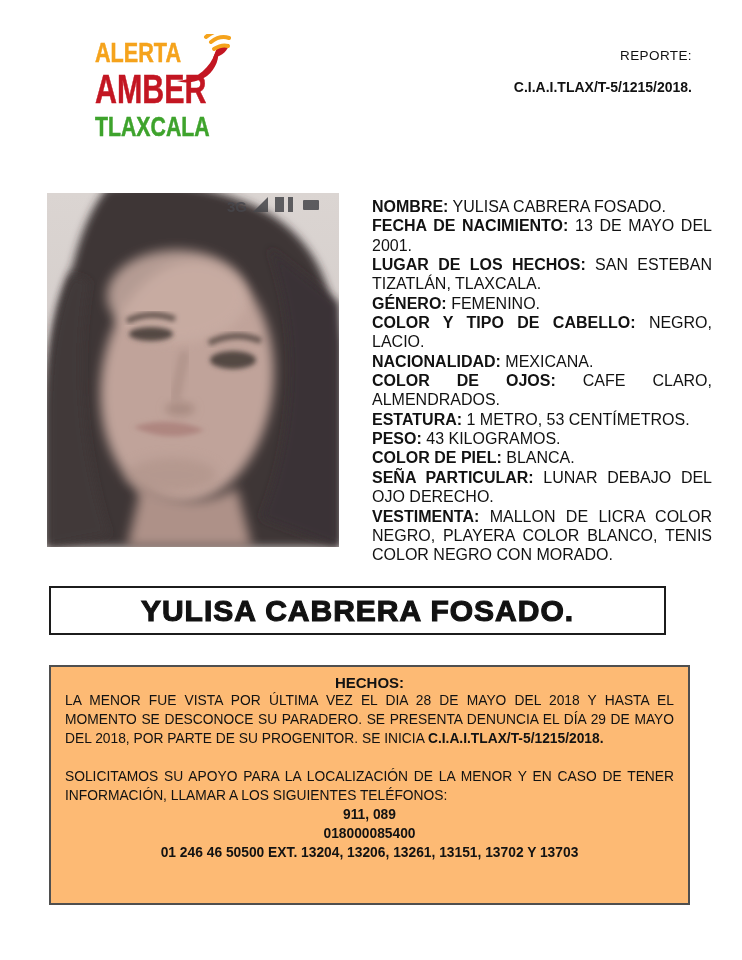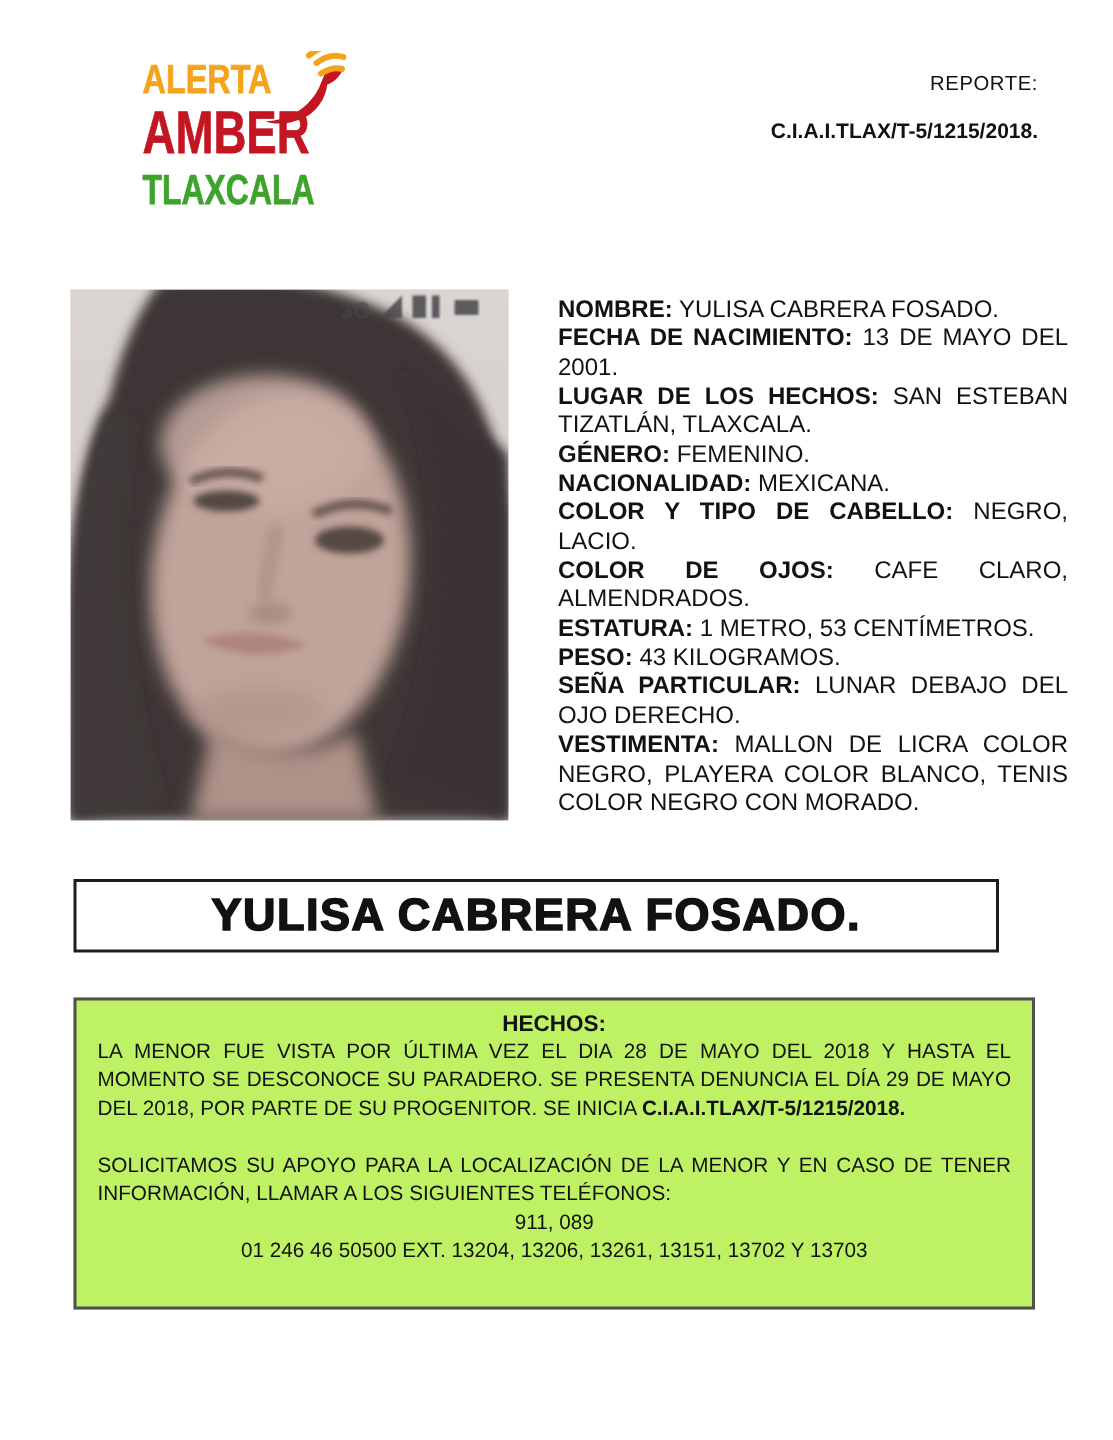--- a/index.html
+++ b/index.html
@@ -27,27 +27,27 @@
   .info{position:absolute;left:372px;top:197px;width:340px;
         font-size:16px;line-height:19.35px;text-align:justify}
   .info p{margin:0}
   
   .banner{position:absolute;left:49px;top:586px;width:617px;height:49px;
           box-sizing:border-box;border:2px solid #1c1c1c;
           display:flex;align-items:center;justify-content:center;background:#fff}
   .banner .nm{font-size:30px;font-weight:bold;letter-spacing:1px;
               -webkit-text-stroke:1.1px #111}
   
-  .hechos{position:absolute;left:49px;top:665px;width:641px;height:208px;
-          box-sizing:border-box;border:2px solid #4f4f4f;background:#bef264;
+  .hechos{position:absolute;left:49px;top:665px;width:641px;height:240px;
+          box-sizing:border-box;border:2px solid #4f4f4f;background:#fdba74;
           padding:7px 14px 0 14px}
   .hechos .hd{margin:0;text-align:center;font-size:15px;font-weight:bold}
   .hechos .p{font-size:13.8px;line-height:19px;text-align:justify;margin:0}
   .hechos .p2{margin-top:19px}
-  .phone{text-align:center;font-weight:normal;font-size:13.8px;line-height:19px}
+  .phone{text-align:center;font-weight:bold;font-size:13.8px;line-height:19px}
 </style>
 </head>
 <body>
 
 <div class="logo">
   <div class="w w1">ALERTA</div>
   <div class="w w2">AMBER</div>
   <div class="w w3">TLAXCALA</div>
   <svg class="horn" viewBox="0 0 58 52">
     <path d="M4,47 C20,46 33,38 40,24 L45,12 C47,24 43,35 34,42 C25,48 13,50 4,47 Z" fill="#C31622"></path>
@@ -117,32 +117,34 @@
       <rect x="256" y="7" width="16" height="10" rx="1"></rect>
     </g>
   </svg>
 </div>
 
 <div class="info">
   <p><b>NOMBRE:</b> <span>YULISA CABRERA FOSADO.</span></p>
   <p><b>FECHA DE NACIMIENTO:</b> <span>13 DE MAYO DEL 2001.</span></p>
   <p><b>LUGAR DE LOS HECHOS:</b> <span>SAN ESTEBAN TIZATLÁN, TLAXCALA.</span></p>
   <p><b>GÉNERO:</b> <span>FEMENINO.</span></p>
+  <p><b>COLOR Y TIPO DE CABELLO:</b> <span>NEGRO, LACIO.</span></p>
   <p><b>NACIONALIDAD:</b> <span>MEXICANA.</span></p>
-  <p><b>COLOR Y TIPO DE CABELLO:</b> <span>NEGRO, LACIO.</span></p>
   <p><b>COLOR DE OJOS:</b> <span>CAFE CLARO, ALMENDRADOS.</span></p>
   <p><b>ESTATURA:</b> <span>1 METRO, 53 CENTÍMETROS.</span></p>
   <p><b>PESO:</b> <span>43 KILOGRAMOS.</span></p>
+  <p><b>COLOR DE PIEL:</b> <span>BLANCA.</span></p>
   <p><b>SEÑA PARTICULAR:</b> <span>LUNAR DEBAJO DEL OJO DERECHO.</span></p>
   <p><b>VESTIMENTA:</b> <span>MALLON DE LICRA COLOR NEGRO, PLAYERA COLOR BLANCO, TENIS COLOR NEGRO CON MORADO.</span></p>
 </div>
 
 <div class="banner">
   <span class="nm">YULISA CABRERA FOSADO.</span>
 </div>
 
 <div class="hechos">
   <p class="hd">HECHOS:</p>
   <p class="p"><span>LA MENOR FUE VISTA POR ÚLTIMA VEZ EL DIA 28 DE MAYO DEL 2018 Y HASTA EL MOMENTO SE DESCONOCE SU PARADERO. SE PRESENTA DENUNCIA EL DÍA 29 DE MAYO DEL 2018, POR PARTE DE SU PROGENITOR. SE INICIA </span><b>C.I.A.I.TLAX/T-5/1215/2018.</b></p>
   <p class="p p2">SOLICITAMOS SU APOYO PARA LA LOCALIZACIÓN DE LA MENOR Y EN CASO DE TENER INFORMACIÓN, LLAMAR A LOS SIGUIENTES TELÉFONOS:</p>
   <div class="phone">911, 089</div>
+  <div class="phone">018000085400</div>
   <div class="phone">01 246 46 50500 EXT. 13204, 13206, 13261, 13151, 13702 Y 13703</div>
 </div>
 
 </body></html>

